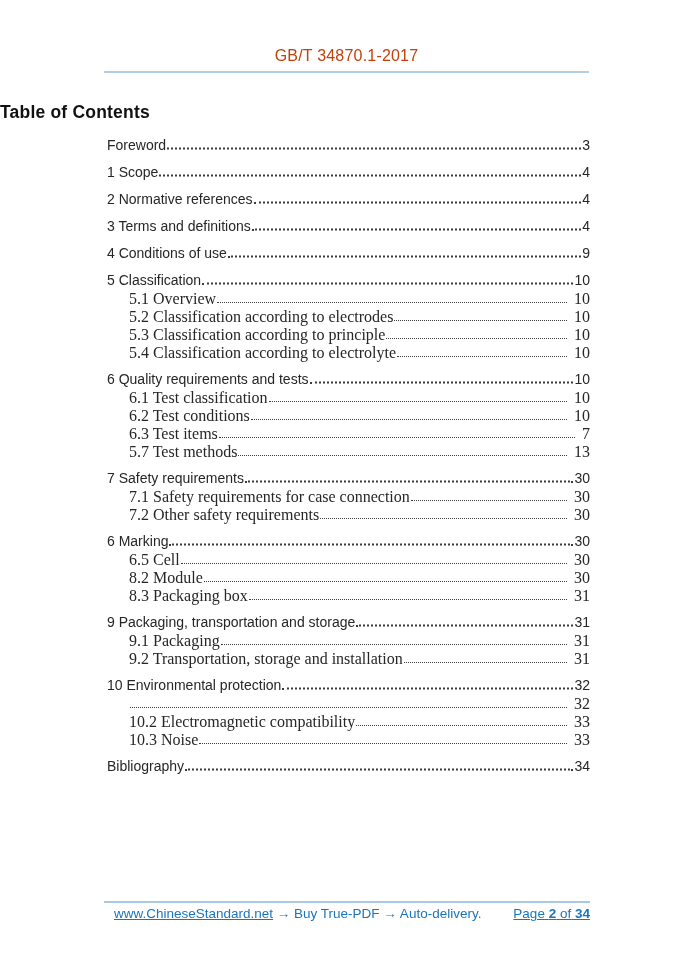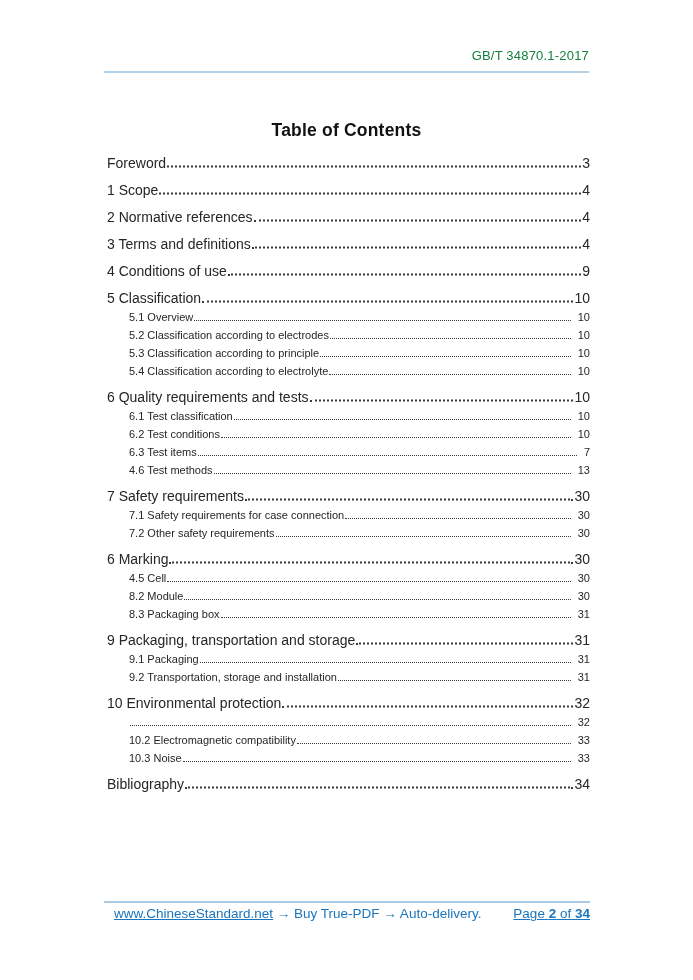--- a/index.html
+++ b/index.html
@@ -16,35 +16,34 @@
     position: absolute;
     inset: 0;
     background: #ffffff;
   }
   
   .header {
     padding-top: 47px;
     margin: 0 104px;
   }
   .doc-number {
-    text-align: right;
-    font-size: 13px;
+    text-align: center;
+    font-size: 16px;
     letter-spacing: 0.2px;
-    color: #15803d;
+    color: #c2410c;
     line-height: 17px;
   }
   .header-rule {
     margin-top: 7px;
     height: 0;
     border-top: 2px solid #b3cfe6;
   }
   
   .doc-title {
-    margin-top: 47px;
-    text-align: center;
+    margin-top: 29px;
     font-size: 17.5px;
     font-weight: bold;
     color: #111111;
     letter-spacing: 0.2px;
   }
   
   .toc {
     margin: 14px 103px 0 107px;
   }
   .row {
@@ -61,24 +60,25 @@
   .row.l0 {
     font-size: 14px;
     line-height: 16px;
     margin-top: 11px;
   }
   .row.l0 .dots {
     border-bottom: 2px dotted #3a3a3a;
     transform: translateY(-3.5px);
   }
   .row.l1 {
-    font-size: 11px;
+    font-size: 16px;
     line-height: 14px;
     margin-top: 4px;
     padding-left: 22px;
+    font-family: Liberation Serif, serif;
   }
   .row.l1 .dots {
     border-bottom: 1.7px dotted #3a3a3a;
     transform: translateY(-3px);
   }
   .row.l1 .pg { padding-left: 6px; }
   
   .footer {
     position: absolute;
     left: 104px;
@@ -184,21 +184,21 @@
         <span class="lbl">6.2 Test conditions</span>
         <span class="dots"></span>
         <span class="pg">10</span>
       </div>
       <div class="row l1">
         <span class="lbl">6.3 Test items</span>
         <span class="dots"></span>
         <span class="pg">7</span>
       </div>
       <div class="row l1">
-        <span class="lbl">4.6 Test methods</span>
+        <span class="lbl">5.7 Test methods</span>
         <span class="dots"></span>
         <span class="pg">13</span>
       </div>
       <div class="row l0">
         <span class="lbl">7 Safety requirements</span>
         <span class="dots"></span>
         <span class="pg">30</span>
       </div>
       <div class="row l1">
         <span class="lbl">7.1 Safety requirements for case connection</span>
@@ -209,21 +209,21 @@
         <span class="lbl">7.2 Other safety requirements</span>
         <span class="dots"></span>
         <span class="pg">30</span>
       </div>
       <div class="row l0">
         <span class="lbl">6 Marking</span>
         <span class="dots"></span>
         <span class="pg">30</span>
       </div>
       <div class="row l1">
-        <span class="lbl">4.5 Cell</span>
+        <span class="lbl">6.5 Cell</span>
         <span class="dots"></span>
         <span class="pg">30</span>
       </div>
       <div class="row l1">
         <span class="lbl">8.2 Module</span>
         <span class="dots"></span>
         <span class="pg">30</span>
       </div>
       <div class="row l1">
         <span class="lbl">8.3 Packaging box</span>

